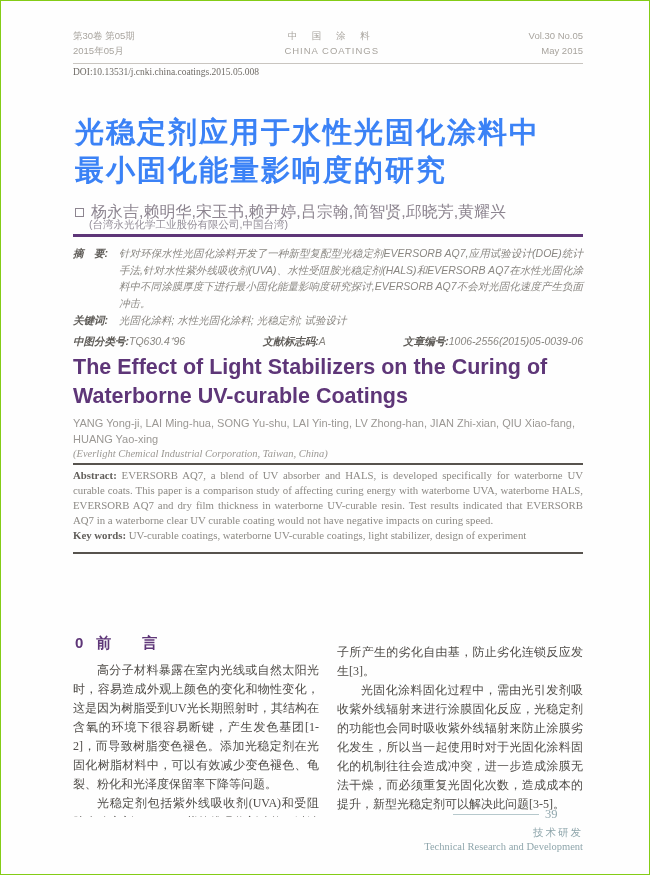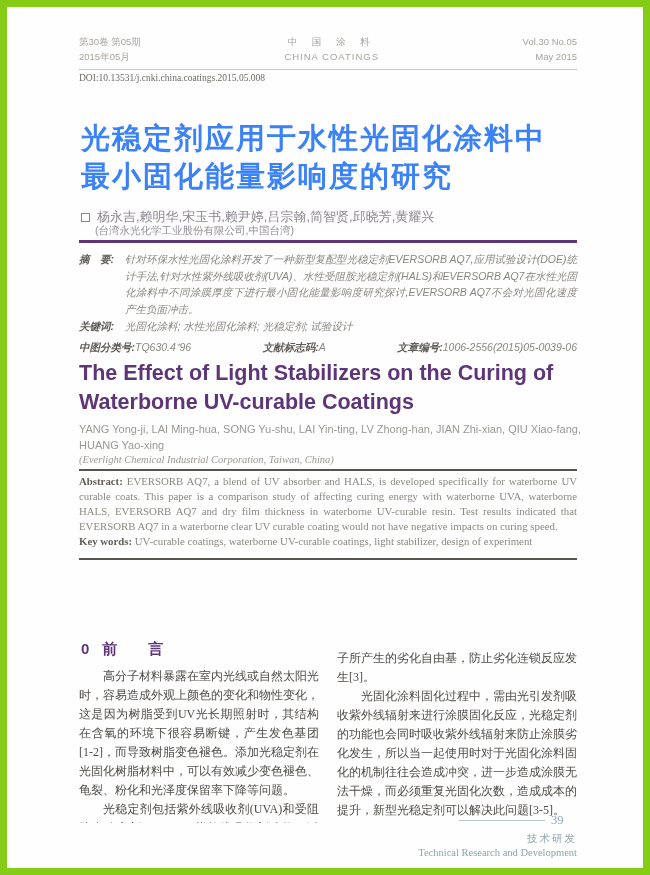--- a/index.html
+++ b/index.html
@@ -6,21 +6,21 @@
   body {
     width:650px; height:875px;
     background:#ffffff;
     font-family:"Liberation Sans", sans-serif;
     position:relative;
     overflow:hidden;
   }
   .page {
     position:absolute; inset:0;
     background:#fefefe;
-    border:7px solid #84cc16;
+    border:1px solid #84cc16;
     box-sizing:border-box;
   }
 
   
   .header {
     position:absolute; top:27px; left:72px; right:66px;
     display:flex; justify-content:space-between;
     font-size:9.5px; line-height:15px; color:#a8a49e;
   }
   .header .h-left { text-align:left; }
@@ -38,21 +38,21 @@
   }
 
   
   .title-cn {
     position:absolute; top:112px; left:74px; width:512px;
     color:#3b82f6; font-weight:bold;
     font-size:29px; line-height:38px; letter-spacing:2px;
   }
   .authors-cn {
     position:absolute; top:201px; left:74px; width:500px;
-    font-size:13px; color:#8d8590; display:flex; align-items:center;
+    font-size:16px; color:#8d8590; display:flex; align-items:center;
   }
   .author-marker {
     display:inline-block; width:7px; height:7px;
     border:1px solid #8d8590; margin-right:7px; flex:none;
   }
   .affil-cn {
     position:absolute; top:217px; left:88px;
     font-size:10.5px; color:#928c96;
   }
   .rule-purple {

